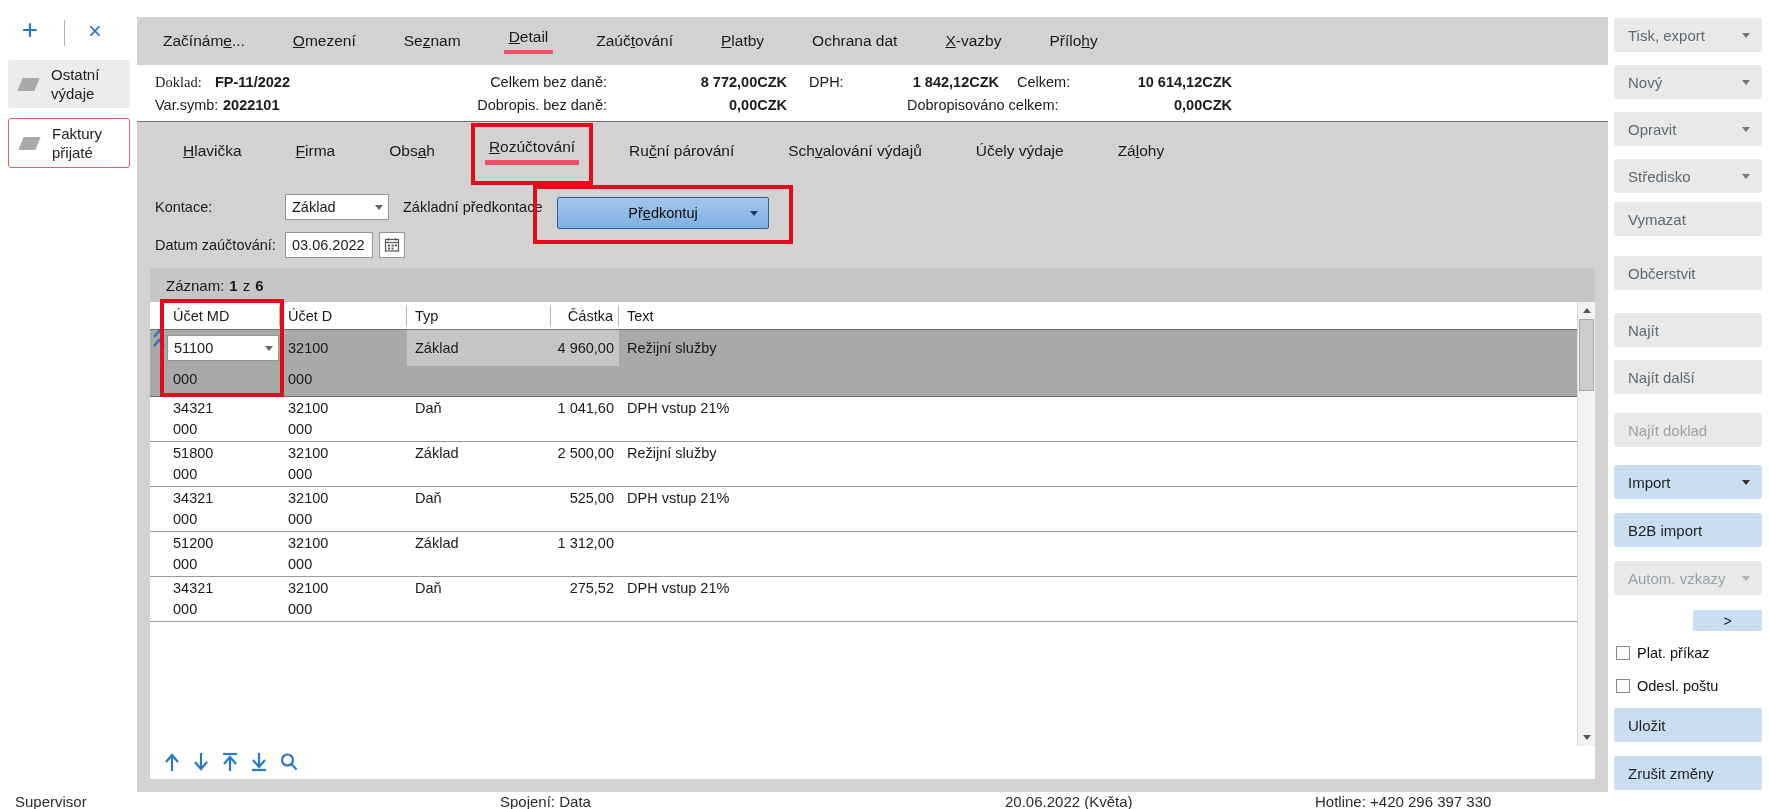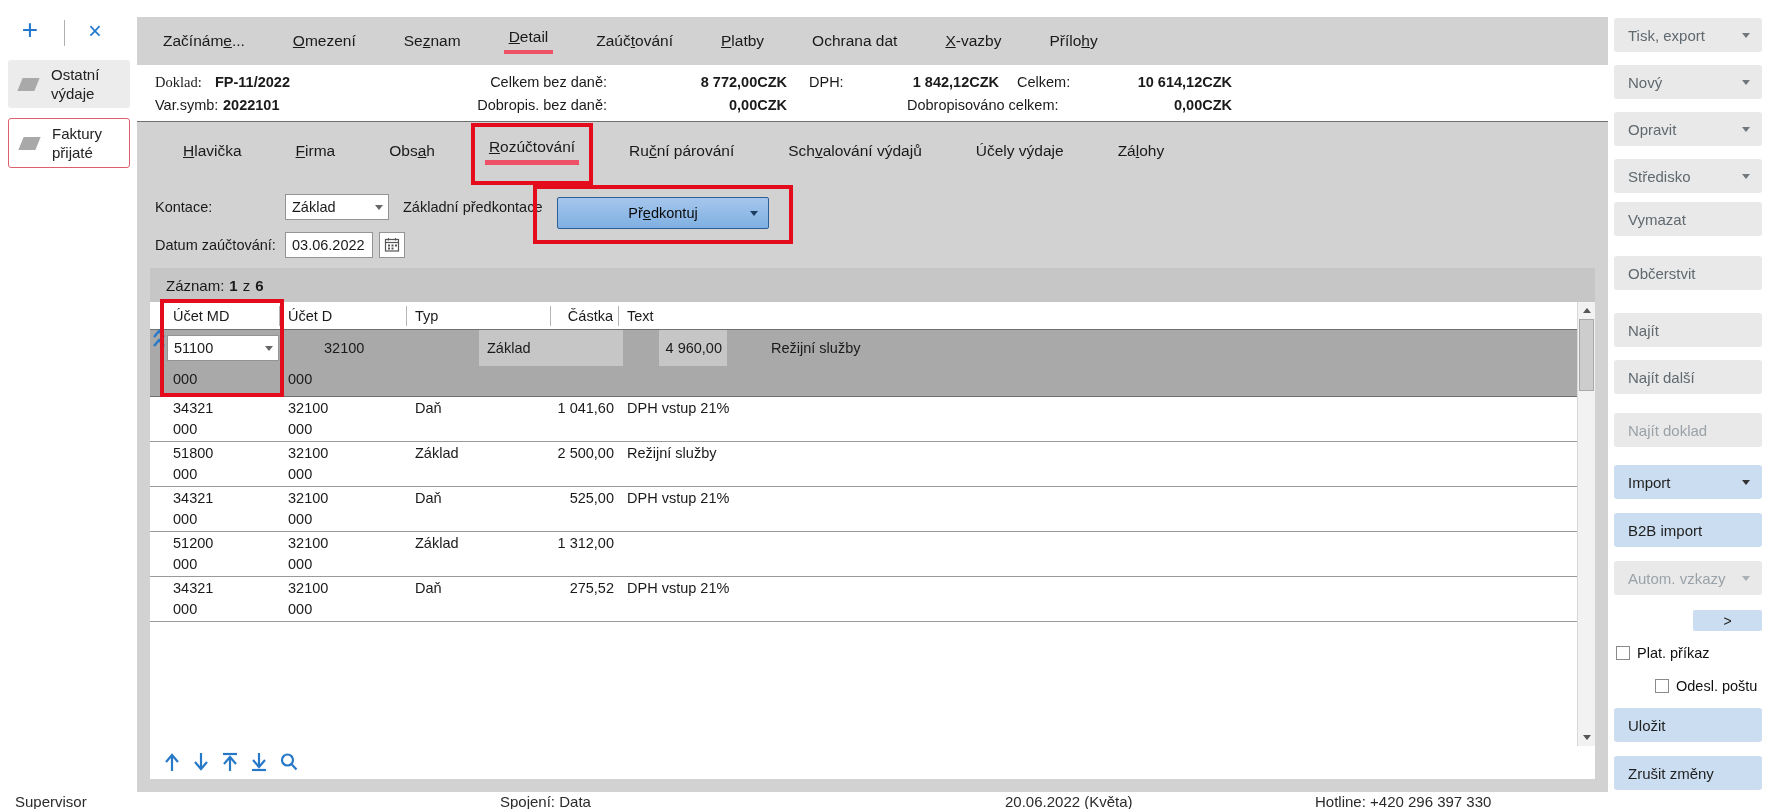--- a/index.html
+++ b/index.html
@@ -83,21 +83,21 @@
   .thead2{grid-template-columns:115px 127px 81px 97px 101px 116px 96px 1fr;height:27px;
     align-items:center;border-bottom:1px solid #8a8a8a;}
   .thead2 .hc{padding-left:8px;}
   .tbody{margin:0;}
   .trec{border-bottom:1px solid #9a9a9a;}
   .l1{grid-template-columns:115px 127px 144px 68px 1fr;height:23px;line-height:23px;}
   .l2{grid-template-columns:115px 127px 81px 97px 101px 116px 96px 1fr;height:21px;line-height:19px;}
   .l1 .c,.l2 .c{padding-left:8px;white-space:nowrap;overflow:hidden;}
   .l1 .amt{text-align:right;padding-right:5px;padding-left:0;}
   .trec.selected{background:var(--selrow);border-top:1px solid #707070;border-bottom:1px solid #707070;}
-  .trec.selected .l1{height:36px;line-height:36px;gap:36px;}
+  .trec.selected .l1{height:36px;line-height:36px;}
   .trec.selected .l2{height:30px;line-height:26px;}
   .trec.selected .hl{background:#c6c6c6;}
   .combo-row{width:112px;height:26px;margin-top:5px;font-size:14.5px;line-height:24px;}
   .combo-cell{padding-left:2px !important;}
   
   .icons-row{position:absolute;left:12px;top:448px;display:flex;gap:9px;align-items:center;}
   .icons-row svg{display:block;}
   
   .vscroll{position:absolute;right:0;top:0;width:18px;height:444px;background:#f2f2f2;
     border-left:1px solid #d8d8d8;}
@@ -451,21 +451,21 @@
     <span>Autom. vzkazy</span>
       <span class="tri-down"></span>
   </div>
   <div class="rs-more">
     <span>&gt;</span>
   </div>
   <div class="rs-check" style="top:645px;">
     <span class="box"></span>
     <span>Plat. příkaz</span>
   </div>
-  <div class="rs-check" style="top:678px;margin-left:39px;">
+  <div class="rs-check" style="top:678px;">
     <span class="box"></span>
     <span>Odesl. poštu</span>
   </div>
   <div class="rs-btn blue" style="top:708px;">
     <span>Uložit</span>
   </div>
   <div class="rs-btn blue" style="top:756px;">
     <span>Zrušit změny</span>
   </div>
 </div>

